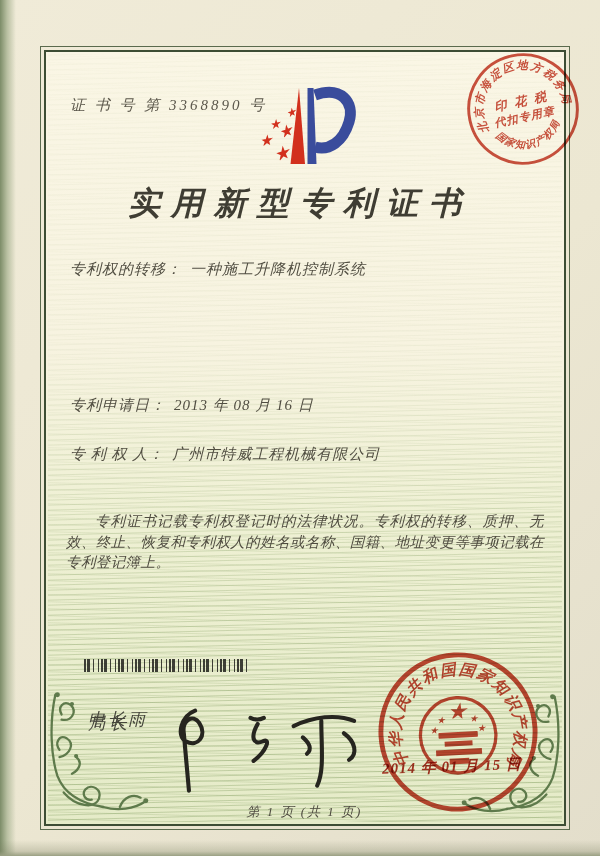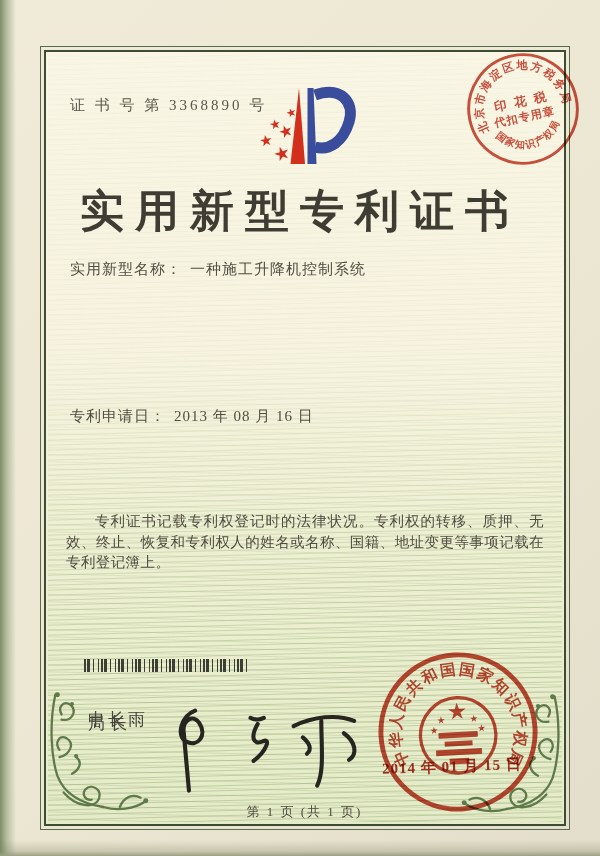--- a/index.html
+++ b/index.html
@@ -1,20 +1,21 @@
 <!DOCTYPE html>
 <html><head>
 <meta charset="utf-8">
 <style>
   html,body{margin:0;padding:0;}
   .page{
     position:relative; width:600px; height:856px; overflow:hidden;
     background:linear-gradient(135deg,#f0ebd8 0%,#ece7d2 55%,#e3decb 100%);
     font-family:"Liberation Serif","DejaVu Serif",serif;
     color:#4f4c40;
+    font-style:italic;
   }
   .edge-left{position:absolute;left:0;top:0;width:16px;height:100%;
     background:linear-gradient(90deg,#7c8c68 0%,#b9c0a2 45%,rgba(233,228,210,0) 100%);}
   .edge-bottom{position:absolute;left:0;bottom:0;width:100%;height:16px;
     background:linear-gradient(180deg,rgba(0,0,0,0) 0%,rgba(120,125,95,.28) 70%,#9aa083 100%);}
   .frame{
     position:absolute;left:44px;top:50px;width:518px;height:772px;
     border:2px solid #3d4d34;
     background:linear-gradient(180deg,#faf6e5 0%,#f7f3e0 38%,#eef0d3 62%,#e5ebc8 100%);
   }
@@ -25,25 +26,25 @@
       repeating-linear-gradient(178.5deg,rgba(130,158,96,0) 0px,rgba(130,158,96,.38) 1px,rgba(255,255,255,0) 2px,rgba(255,255,255,0) 5px),
       repeating-linear-gradient(181.5deg,rgba(130,158,96,0) 0px,rgba(130,158,96,.22) 1px,rgba(255,255,255,0) 2px,rgba(255,255,255,0) 7px);
     -webkit-mask-image:linear-gradient(180deg,rgba(0,0,0,.10) 0%,rgba(0,0,0,.18) 40%,rgba(0,0,0,.65) 62%,#000 85%);
             mask-image:linear-gradient(180deg,rgba(0,0,0,.10) 0%,rgba(0,0,0,.18) 40%,rgba(0,0,0,.65) 62%,#000 85%);
   }
   .cert-no{position:absolute;left:70px;top:96px;font-size:15px;letter-spacing:3px;color:#5a564a;}
   .logo{position:absolute;left:233px;top:68px;width:152px;height:120px;}
   .tax-seal{position:absolute;left:464px;top:50px;width:118px;height:118px;
     transform:rotate(-12deg);opacity:.9;mix-blend-mode:multiply;}
   .title{position:absolute;left:0;right:0;top:182px;text-align:center;
-    font-size:44px;font-weight:bold;letter-spacing:11px;color:#3f3d33;}
+    font-size:32px;font-weight:bold;letter-spacing:11px;color:#3f3d33;}
   .field{position:absolute;left:70px;font-size:15px;color:#514e42;white-space:nowrap;}
   .field .lab{letter-spacing:1px;}
   .field .val{margin-left:8px;letter-spacing:1px;}
-  .f0{top:260px}.f1{top:314px}.f2{top:358px}.f3{top:407px}.f4{top:445px}.f5{top:487px}
+  .f0{top:260px}.f1{top:314px}.f2{top:358px}.f3{top:396px}.f4{top:445px}.f5{top:487px}
   .paras{position:absolute;left:66px;top:511px;width:478px;}
   .paras p{margin:0 0 4px 0;font-size:14.5px;line-height:20.5px;text-align:justify;
     text-indent:2em;color:#4f4c40;letter-spacing:.4px;}
   .barcode{position:absolute;left:84px;top:659px;width:164px;height:13px;
     background:repeating-linear-gradient(90deg,#20201c 0 2px,rgba(0,0,0,0) 2px 3px,#20201c 3px 6px,rgba(0,0,0,0) 6px 9px,#20201c 9px 10px,rgba(0,0,0,0) 10px 14px,#20201c 14px 15px,rgba(0,0,0,0) 15px 17px);
     opacity:.85;}
   .signer-title{position:absolute;left:88px;top:712px;font-size:17px;letter-spacing:5px;color:#45453b;}
   .signer-name{position:absolute;left:88px;top:708px;font-size:17px;letter-spacing:3px;color:#45453b;}
   .signature{position:absolute;left:152px;top:690px;width:236px;height:108px;}
   .main-seal{position:absolute;left:376px;top:650px;width:164px;height:164px;
@@ -132,24 +133,27 @@
     <text font-size="17" letter-spacing="2" fill="#c6402e" font-weight="bold">
       <textPath href="#taxArcBottom">国家知识产权局</textPath>
     </text>
     <text x="100" y="94" text-anchor="middle" font-size="21" letter-spacing="4" fill="#c6402e" font-weight="bold">印 花 税</text>
     <text x="100" y="120" text-anchor="middle" font-size="19" letter-spacing="2" fill="#c6402e" font-weight="bold">代扣专用章</text>
   </svg>
 
   <div class="title">实用新型专利证书</div>
 
   <div class="field f0">
-    <span class="lab">实用新型名称：</span><span class="val">一种施工升降机控制系统</span>
+    <span class="lab">专利权的转移：</span><span class="val">一种施工升降机控制系统</span>
   </div>
   <div class="field f3">
     <span class="lab">专利申请日：</span><span class="val">2013 年 08 月 16 日</span>
+  </div>
+  <div class="field f4">
+    <span class="lab">专 利 权 人：</span><span class="val">广州市特威工程机械有限公司</span>
   </div>
 
   <div class="paras">
     <p>专利证书记载专利权登记时的法律状况。专利权的转移、质押、无效、终止、恢复和专利权人的姓名或名称、国籍、地址变更等事项记载在专利登记簿上。</p>
   </div>
 
   <div class="barcode"></div>
 
   <div class="signer-title">局长</div>
   <div class="signer-name">申长雨</div>

